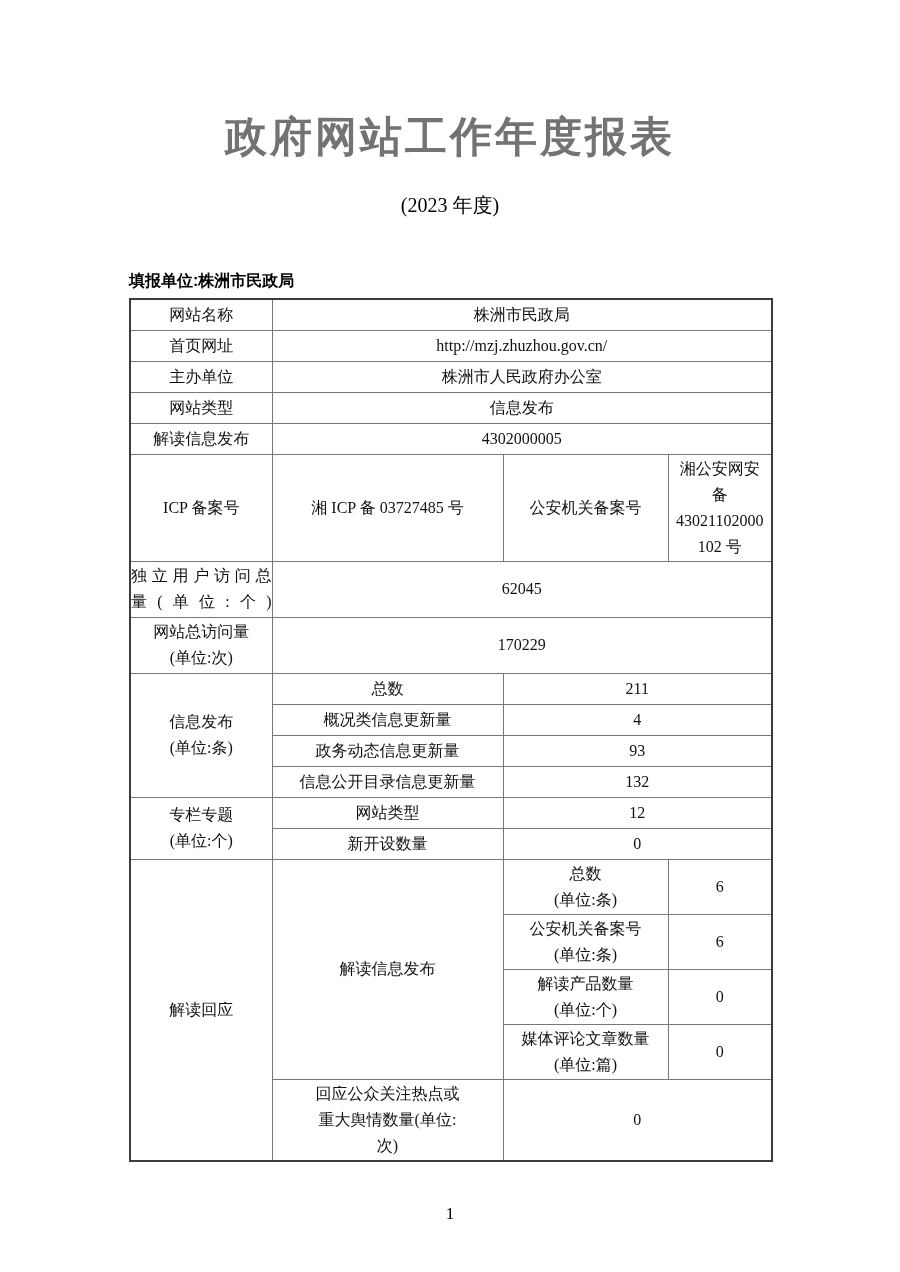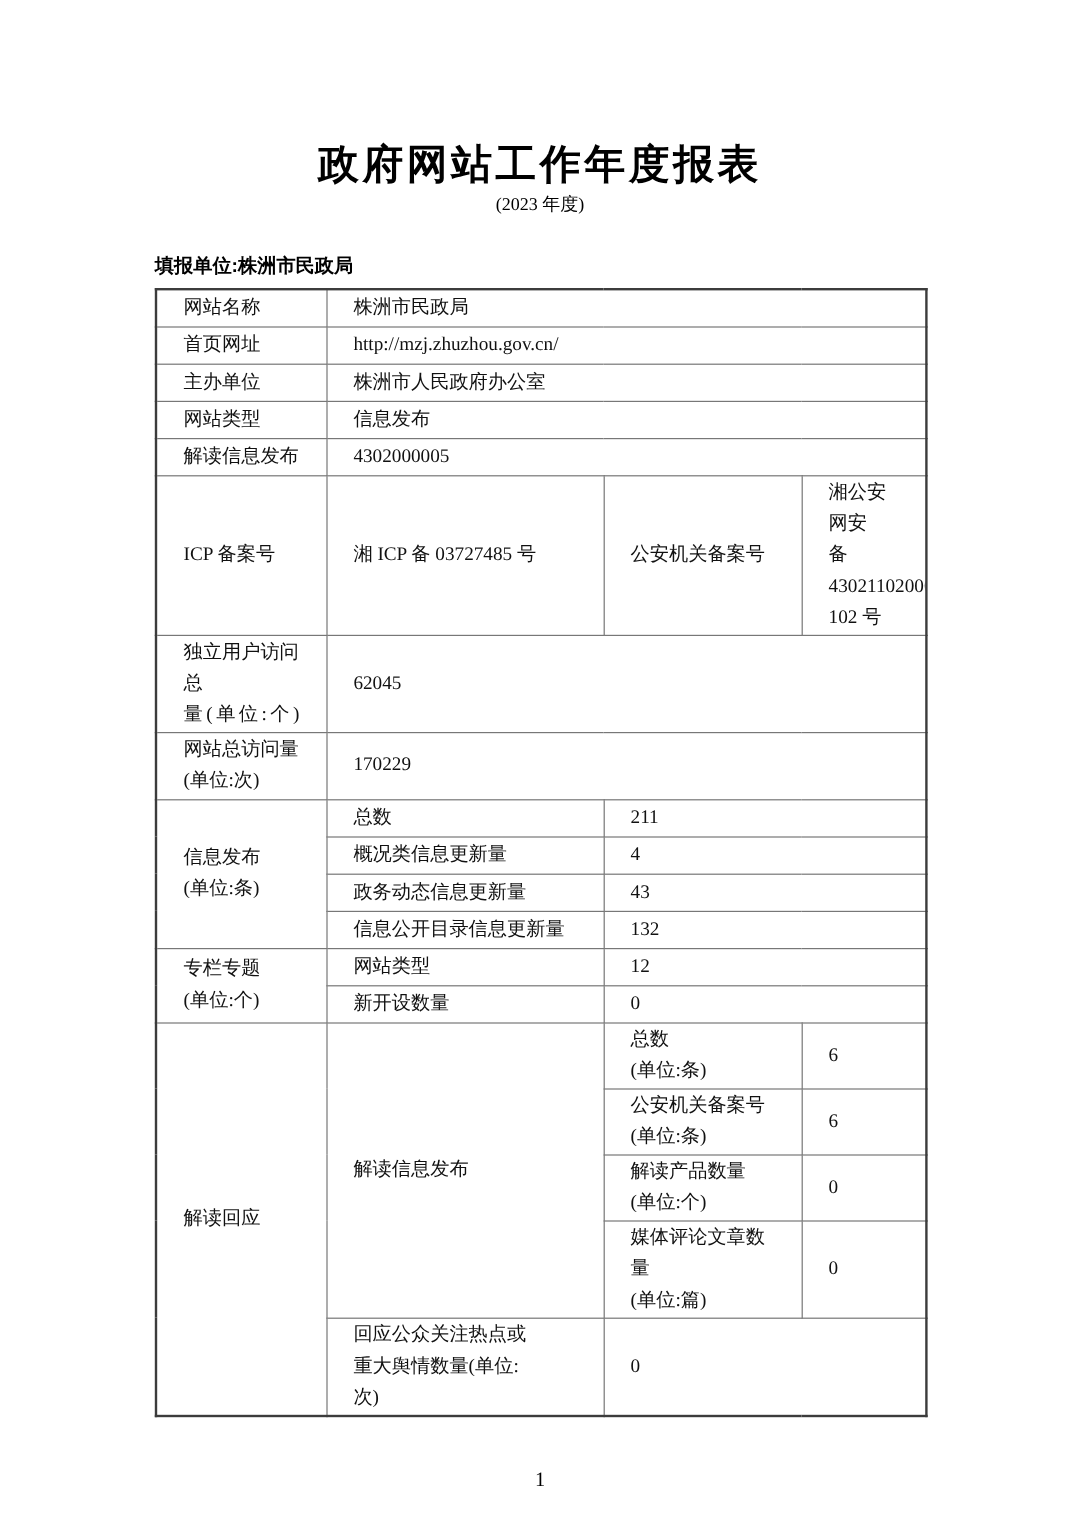--- a/index.html
+++ b/index.html
@@ -15,57 +15,58 @@
     width: 900px;
     height: 1272px;
     padding: 0 129px;
     background: #ffffff;
   }
   .doc-title {
     margin-top: 116px;
     text-align: center;
     font-family: "Liberation Sans", sans-serif;
     font-weight: 700;
-    font-size: 34px;
+    font-size: 42px;
     line-height: 42px;
     letter-spacing: 3px;
-    color: #000000;
+    color: #737373;
   }
   .doc-subtitle {
-    text-align: center;
-    font-family: "Liberation Serif", serif;
-    font-size: 15px;
+    margin-top: 34px;
+    text-align: center;
+    font-family: "Liberation Serif", serif;
+    font-size: 20px;
     line-height: 26px;
     color: #000000;
   }
   .reporting-unit {
-    margin-top: 28px;
+    margin-top: 52px;
     font-family: "Liberation Sans", sans-serif;
     font-weight: 700;
     font-size: 16px;
     line-height: 22px;
     color: #000000;
   }
   table.report {
     margin-top: 6px;
     width: 642px;
     table-layout: fixed;
     border-collapse: collapse;
     border: 2px solid #3c3c3c;
   }
   table.report td {
     border: 1px solid #777777;
-    text-align: left;
+    text-align: center;
     vertical-align: middle;
     font-family: "Liberation Serif", serif;
     font-size: 16px;
     line-height: 26px;
     color: #111111;
     white-space: pre-line;
-    padding: 1px 22px;
+    padding: 1px 0;
     overflow: hidden;
   }
   td.just {
     text-align: justify;
     text-align-last: justify;
     margin-top: 26px;
   }
   tr.h31 { height: 31px; }
   tr.h56 { height: 56px; }
   tr.h106 { height: 106px; }
@@ -140,21 +141,21 @@
 (单位:条)</td>
         <td>总数</td>
         <td colspan="2">211</td>
       </tr>
       <tr class="h31">
         <td>概况类信息更新量</td>
         <td colspan="2">4</td>
       </tr>
       <tr class="h31">
         <td>政务动态信息更新量</td>
-        <td colspan="2">43</td>
+        <td colspan="2">93</td>
       </tr>
       <tr class="h31">
         <td>信息公开目录信息更新量</td>
         <td colspan="2">132</td>
       </tr>
       <tr class="h31">
         <td rowspan="2">专栏专题
 (单位:个)</td>
         <td>网站类型</td>
         <td colspan="2">12</td>

